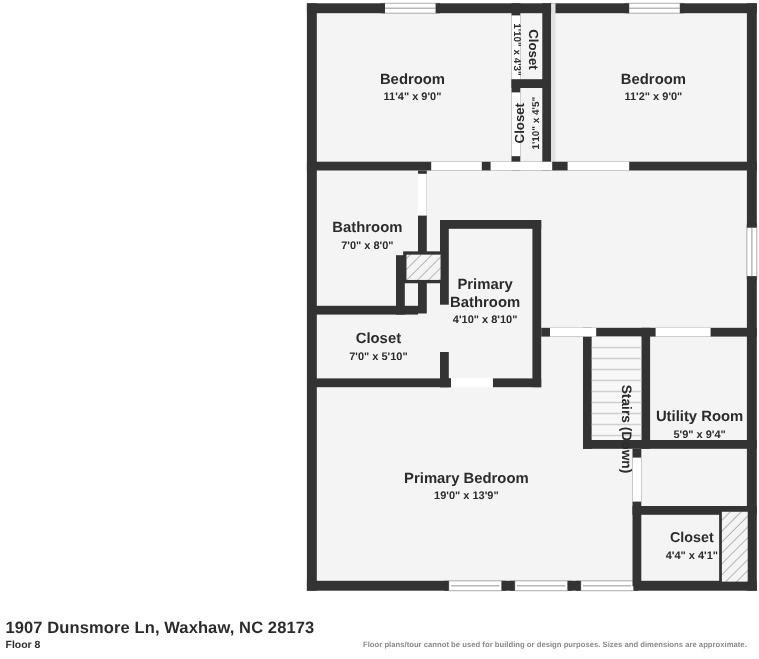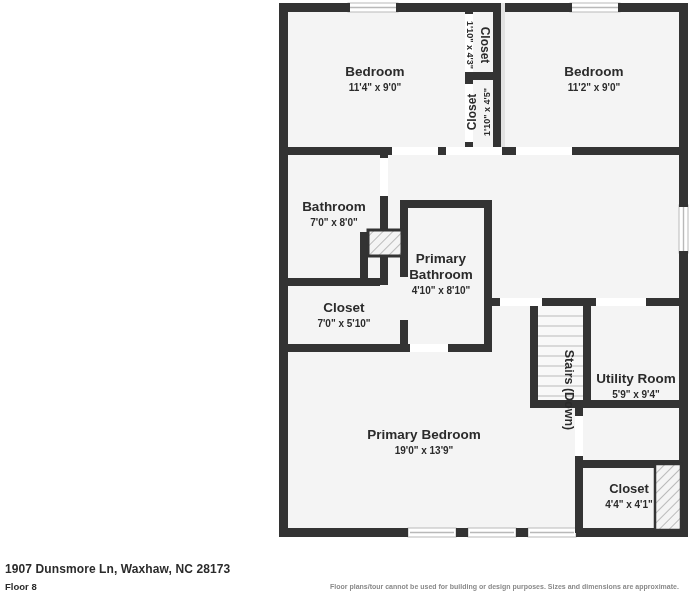--- a/index.html
+++ b/index.html
@@ -27,21 +27,21 @@
     position: absolute;
     left: 0;
     top: 555px;
     width: 690px;
     height: 44px;
   }
   .footer-address {
     position: absolute;
     left: 5px;
     top: 7px;
-    font-size: 12px;
+    font-size: 15px;
     font-weight: bold;
     color: #2b2b2b;
     letter-spacing: 0.1px;
     white-space: nowrap;
     text-align: right;
   }
   .footer-floor {
     position: absolute;
     left: 5px;
     top: 26px;

